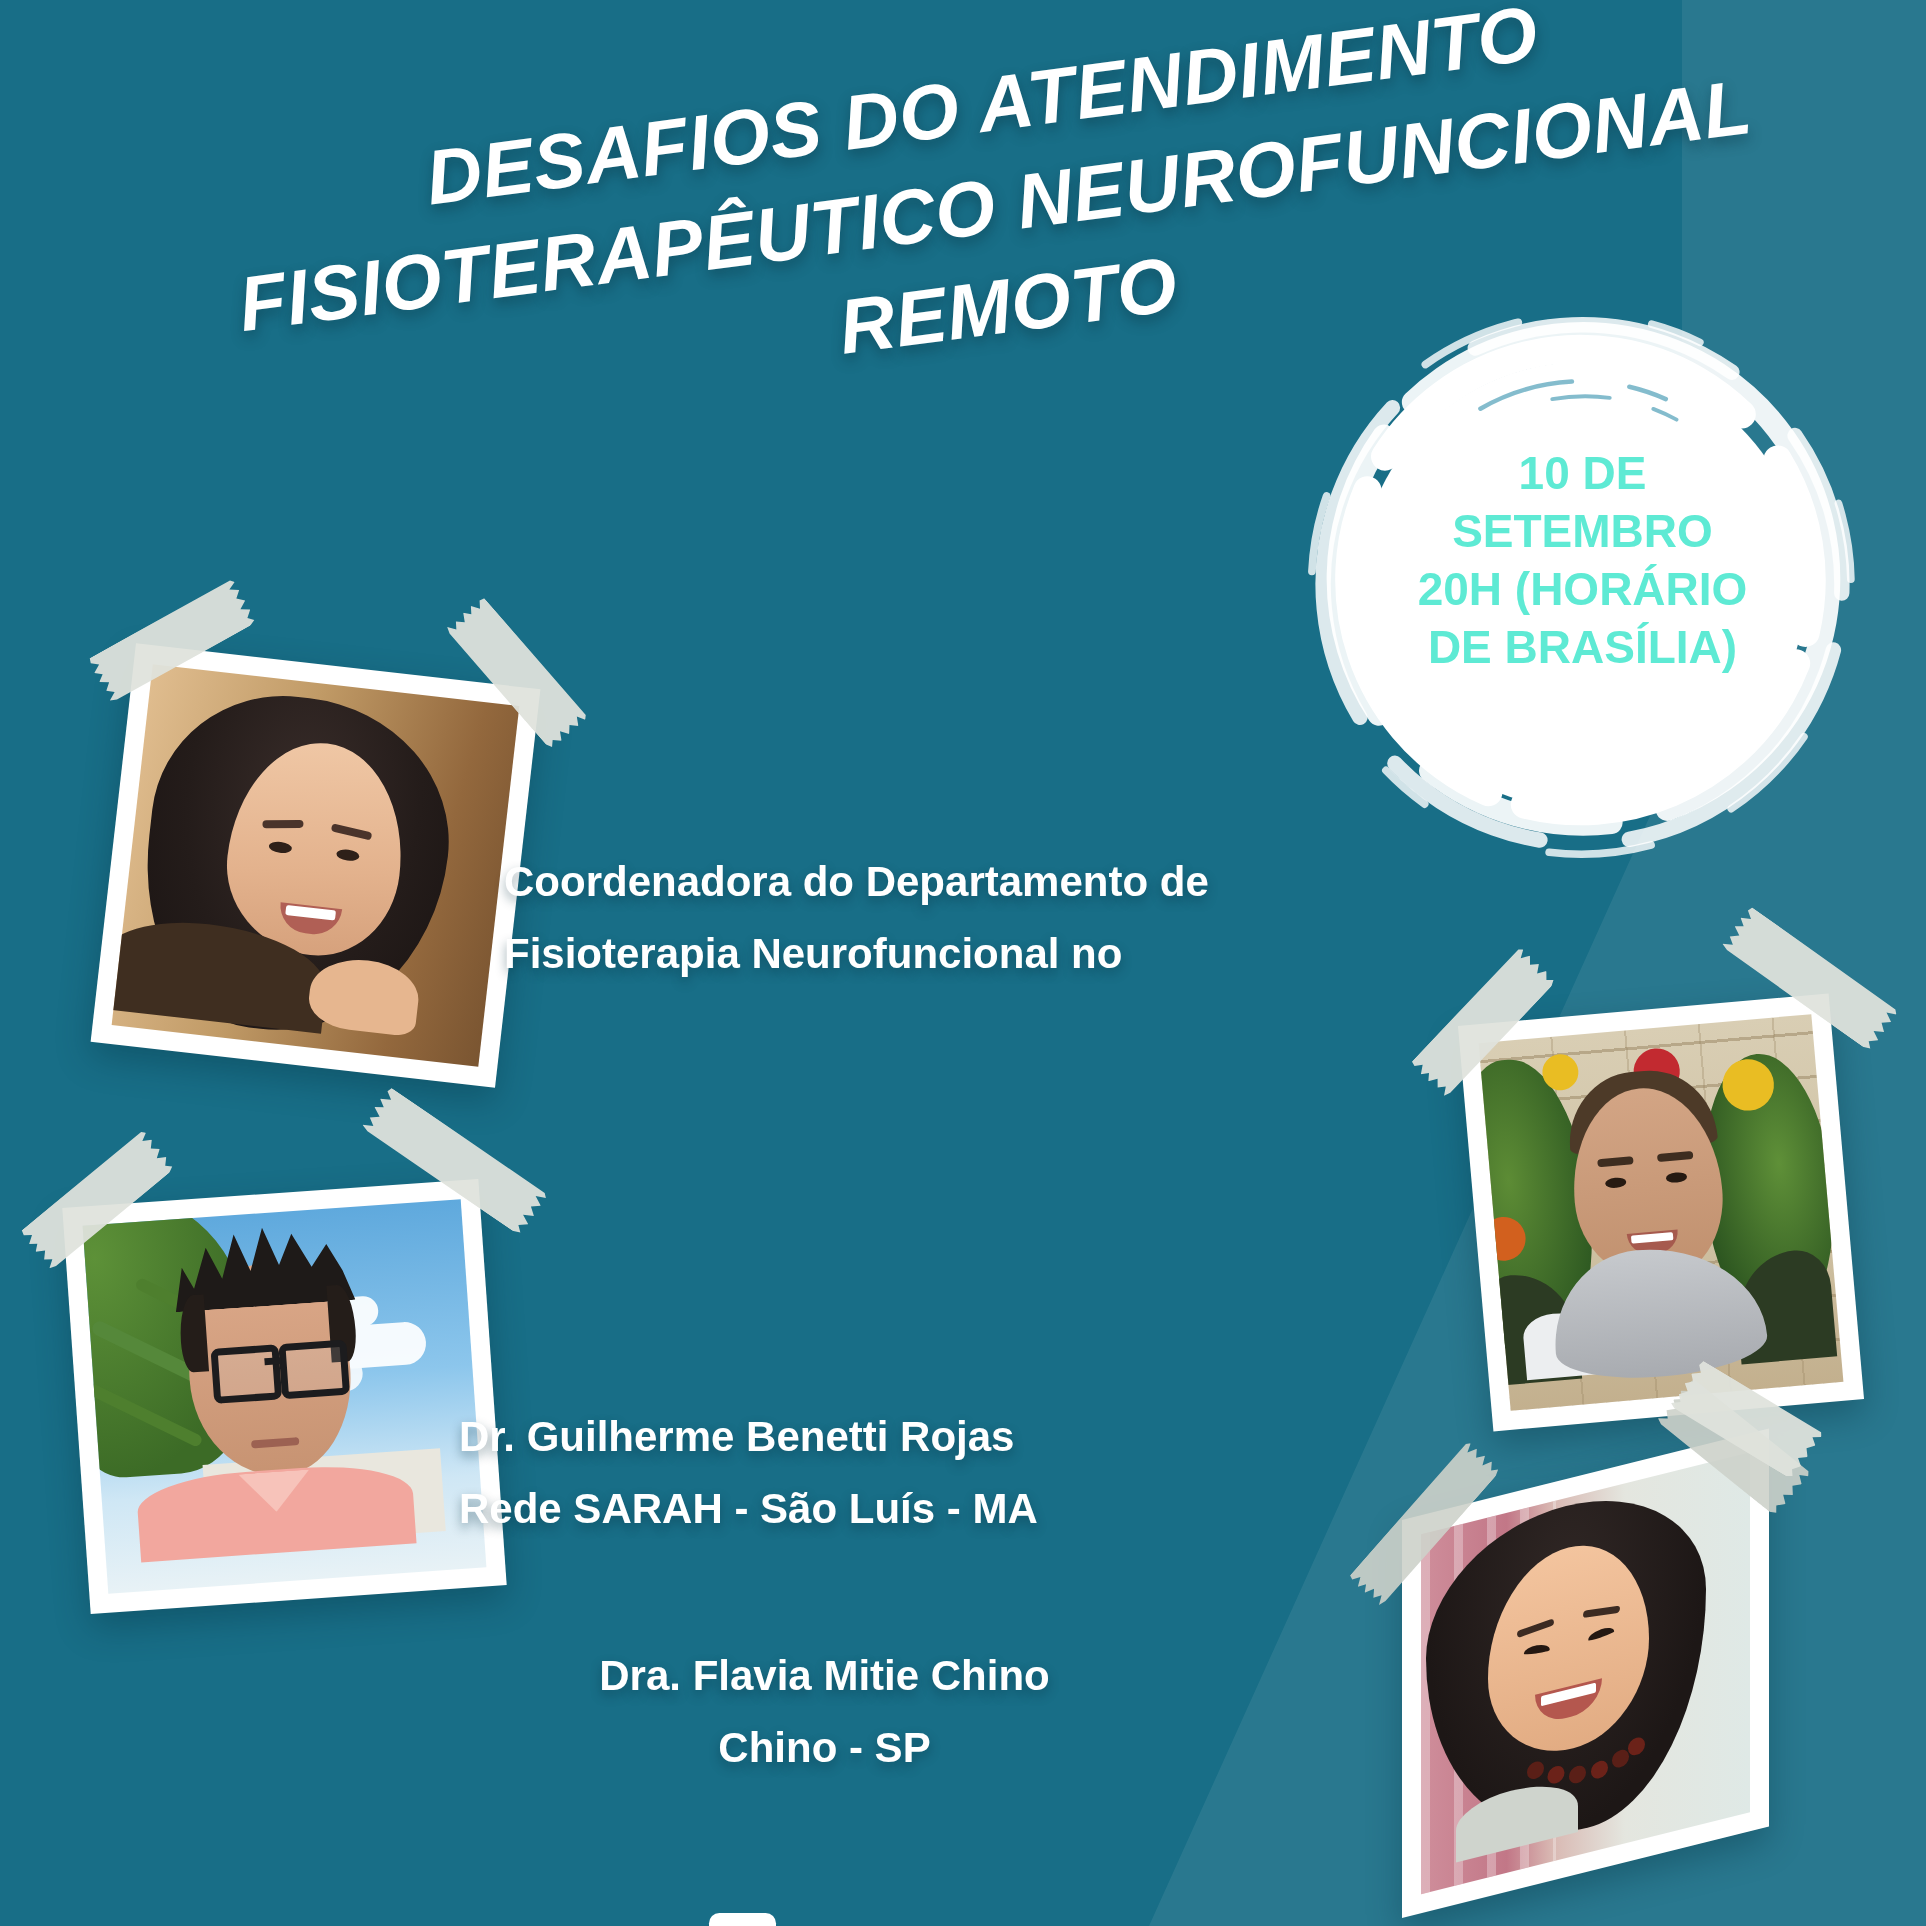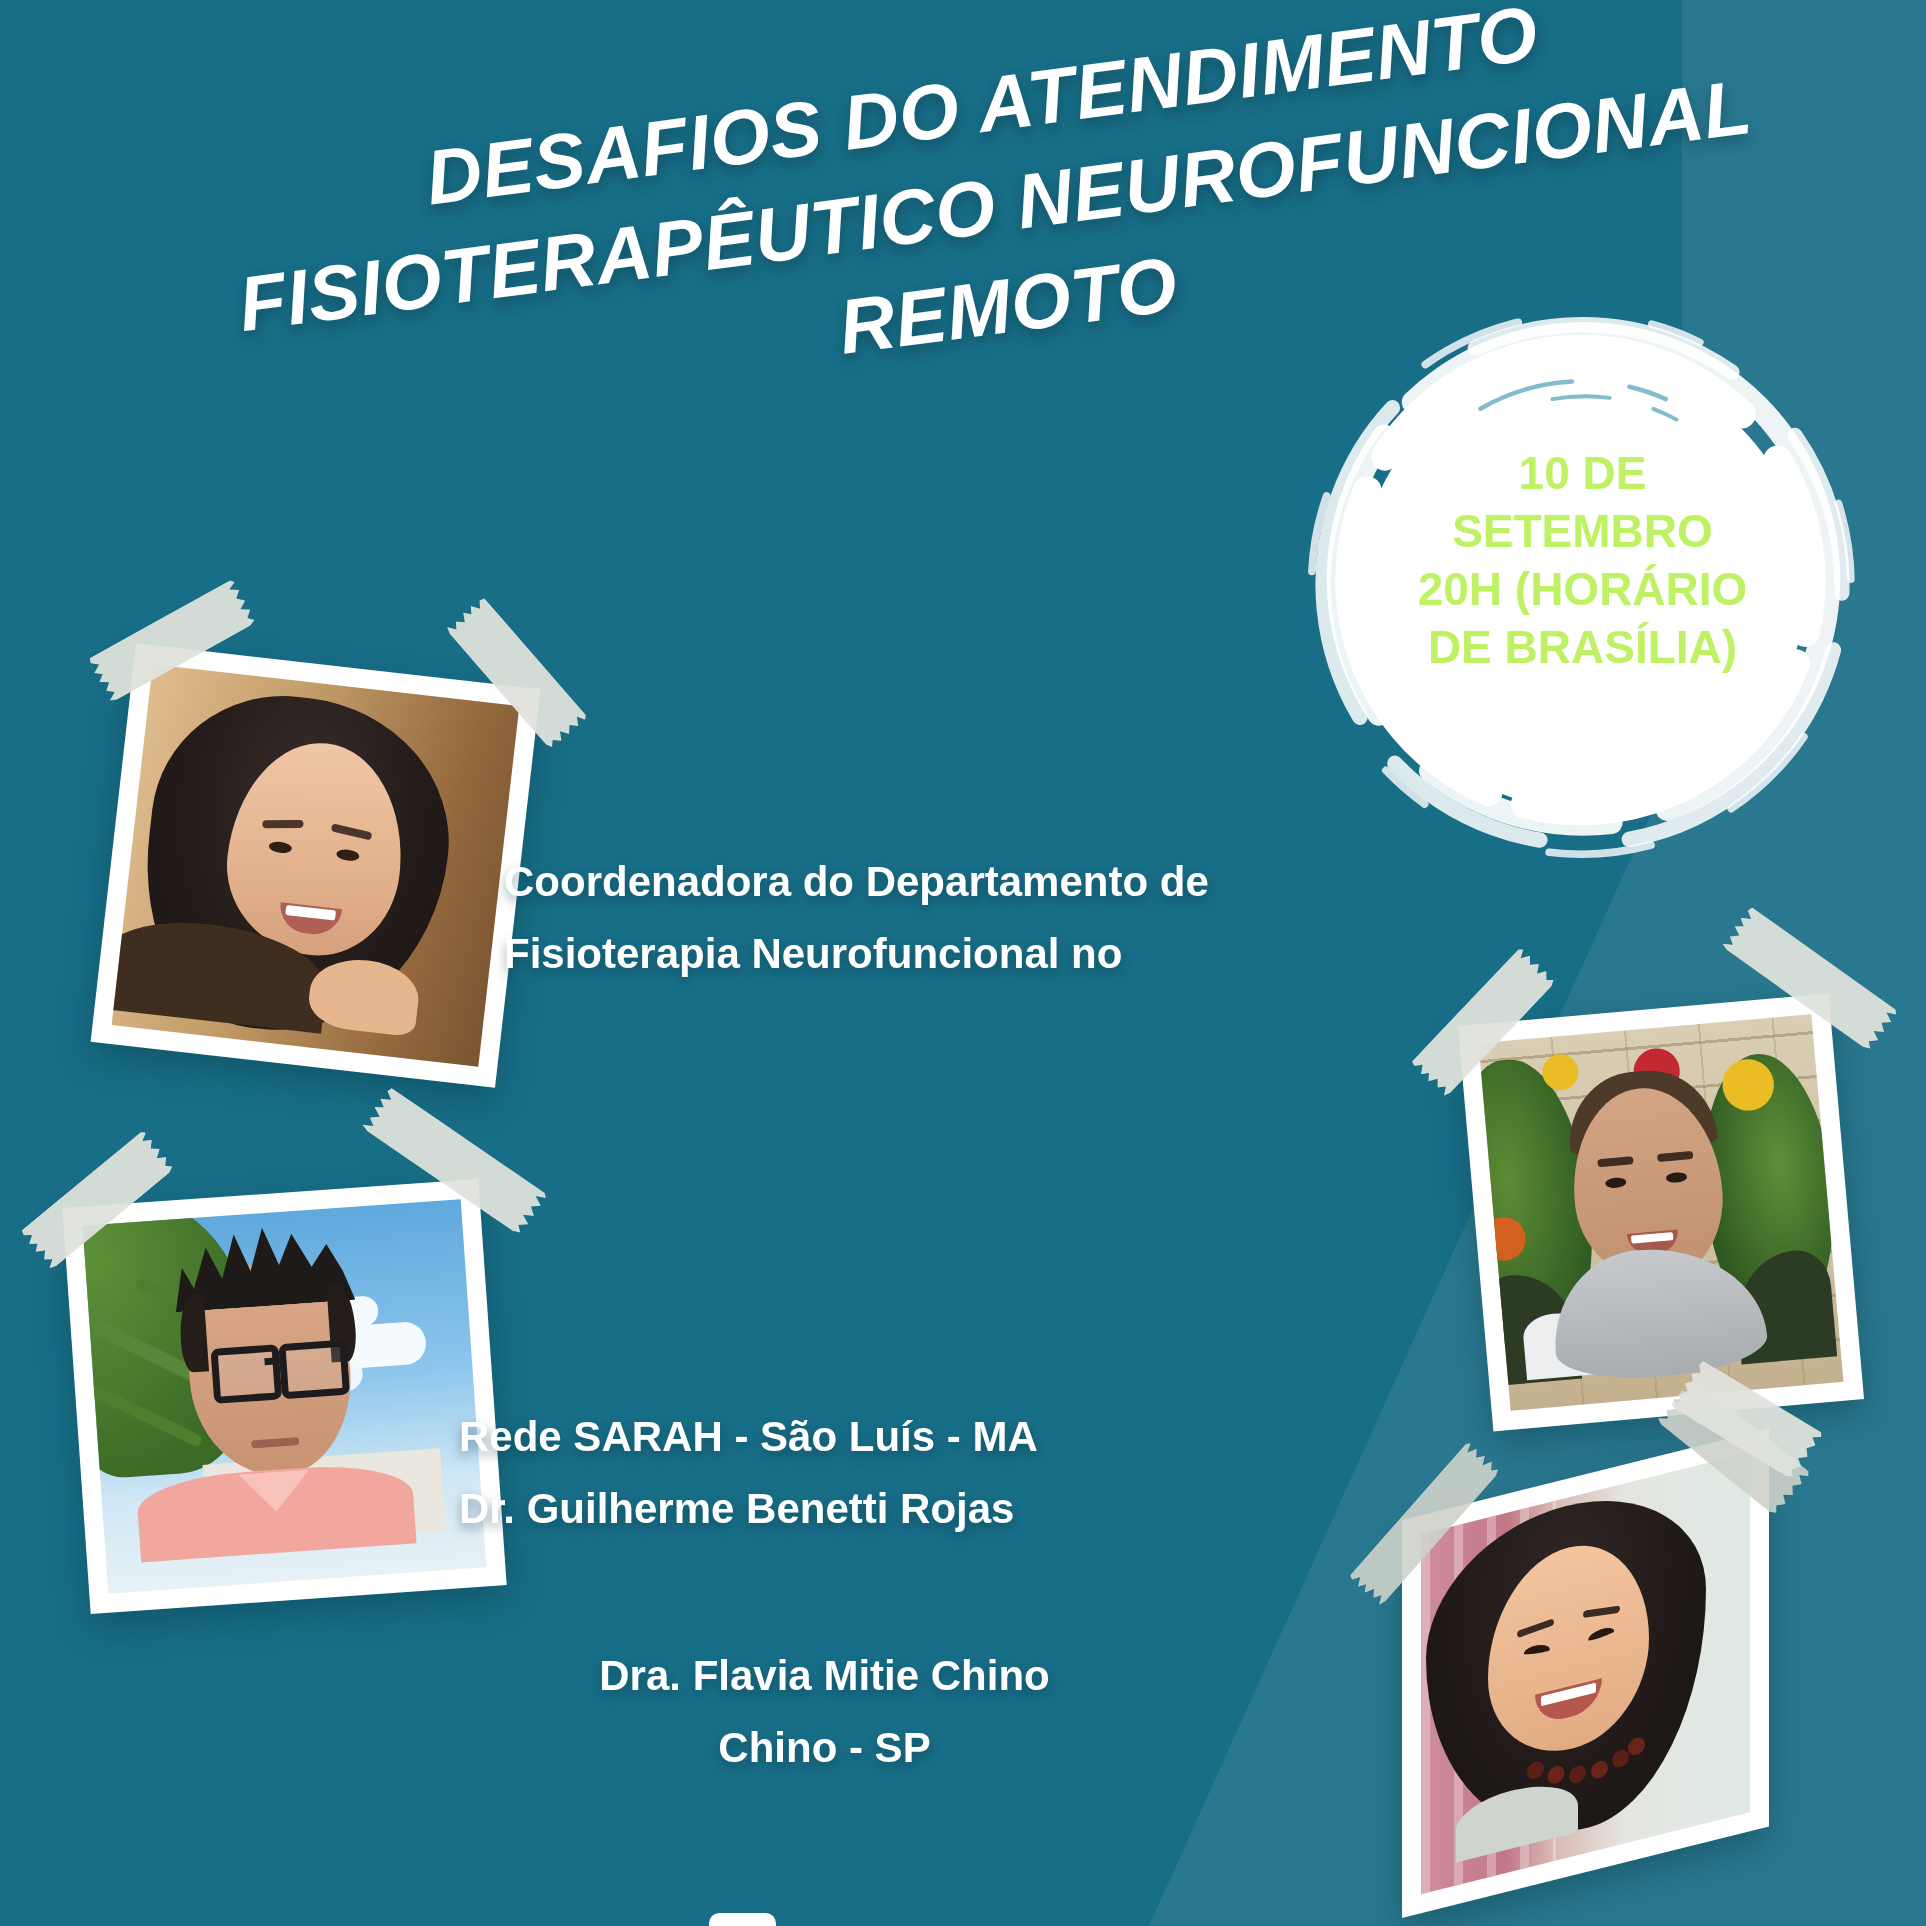--- a/index.html
+++ b/index.html
@@ -22,21 +22,21 @@
     font-weight:bold;font-style:italic;letter-spacing:0.6px;text-align:center;
     text-shadow:0 6.4px 14px rgba(8,48,62,.45);
   }
 
   
   .badge{position:absolute;left:1300px;top:303px;width:565px;height:565px;}
   .badge svg{position:absolute;inset:0;}
   .badge-text{
     position:absolute;inset:0;display:flex;flex-direction:column;
     align-items:center;justify-content:center;padding-bottom:51px;
-    color:#bef264;font-weight:bold;font-size:46px;line-height:58px;text-align:center;
+    color:#5eead4;font-weight:bold;font-size:46px;line-height:58px;text-align:center;
   }
 
   
   .polaroid{
     position:absolute;background:#ffffff;padding:19px;
     box-shadow:0 14px 35px rgba(3,40,53,.32);
   }
   .scene{position:relative;overflow:hidden;width:100%;height:100%;}
   .scene *{position:absolute;}
 
@@ -249,22 +249,22 @@
 
   <div class="speaker-text" id="stext1">
     <div>Coordenadora do Departamento de</div>
     <div>Fisioterapia Neurofuncional no</div>
   </div>
 
   <div class="speaker-text" id="stext2">
   </div>
 
   <div class="speaker-text" id="stext3">
+    <div>Dr. Guilherme Benetti Rojas</div>
     <div>Rede SARAH - São Luís - MA</div>
-    <div>Dr. Guilherme Benetti Rojas</div>
   </div>
 
   <div class="speaker-text" id="stext4">
     <div>Dra. Flavia Mitie Chino</div>
     <div>Chino - SP</div>
   </div>
 
   <div class="bottom-logo"></div>
 
 </div>

